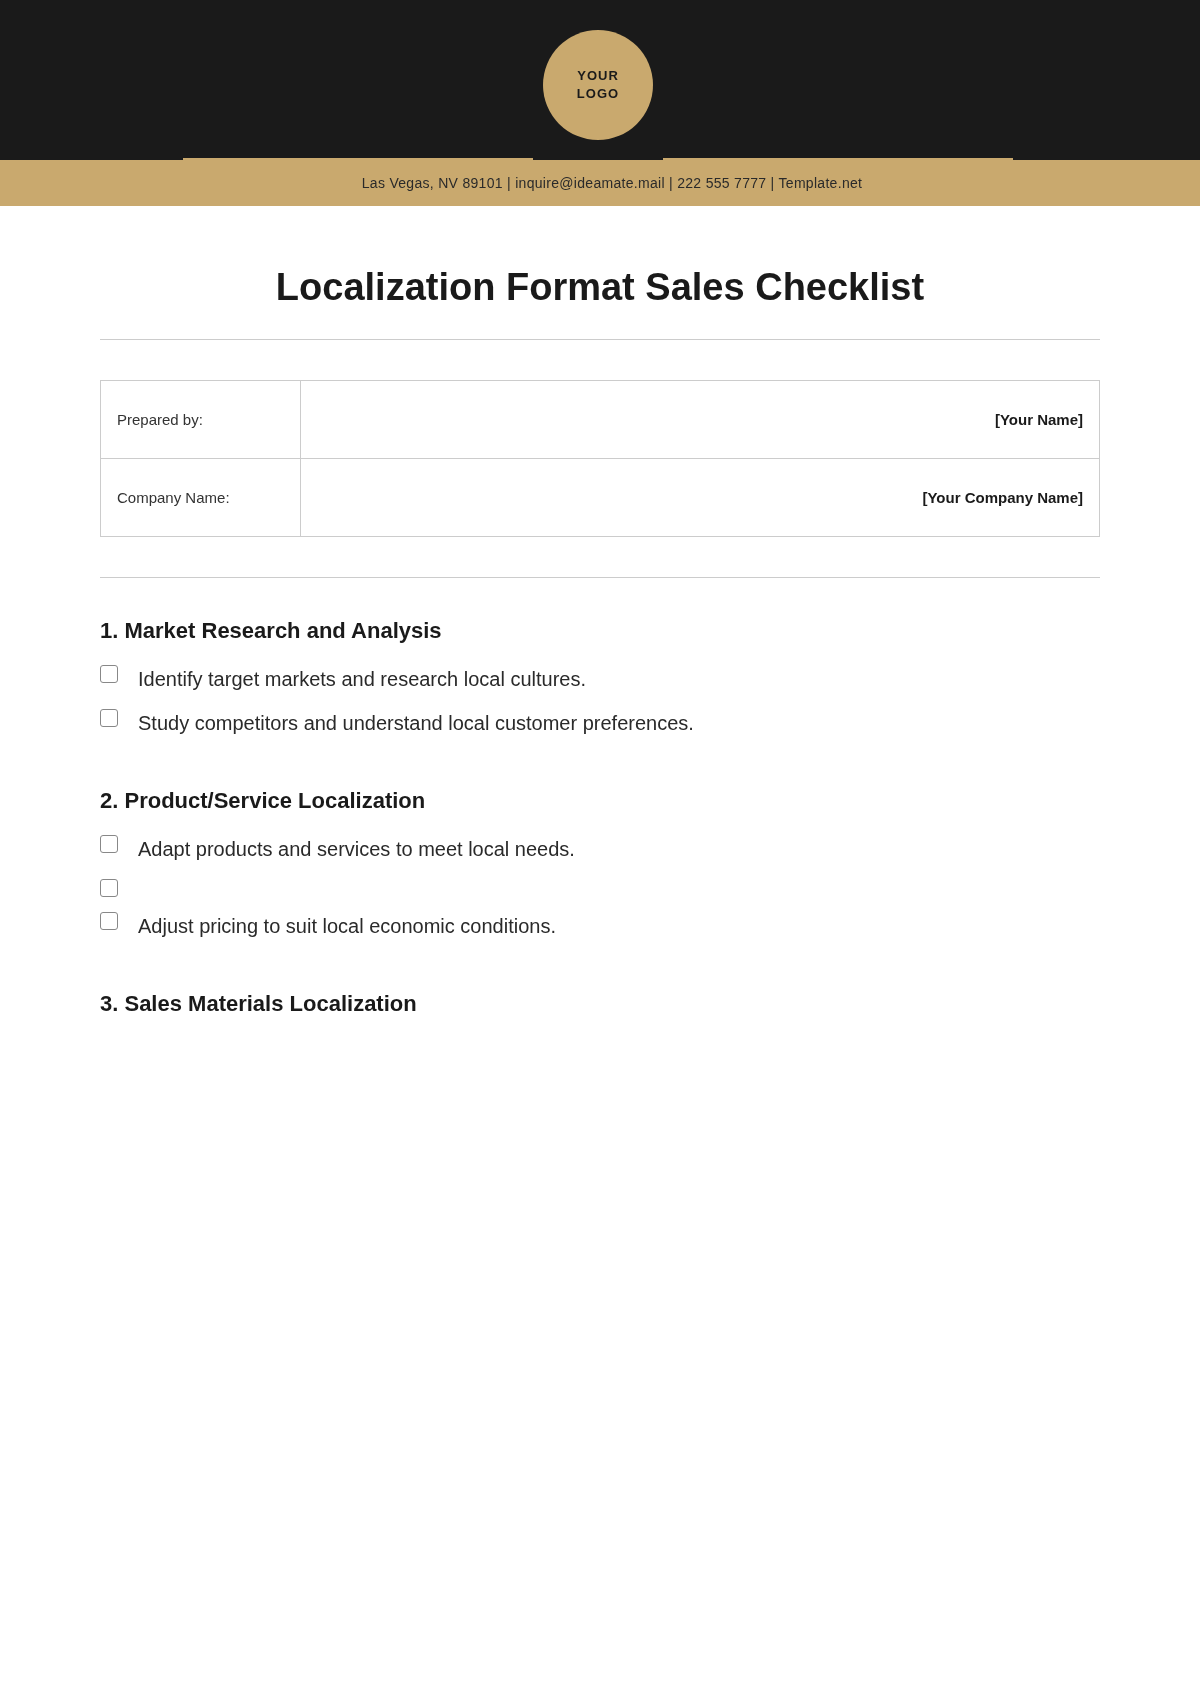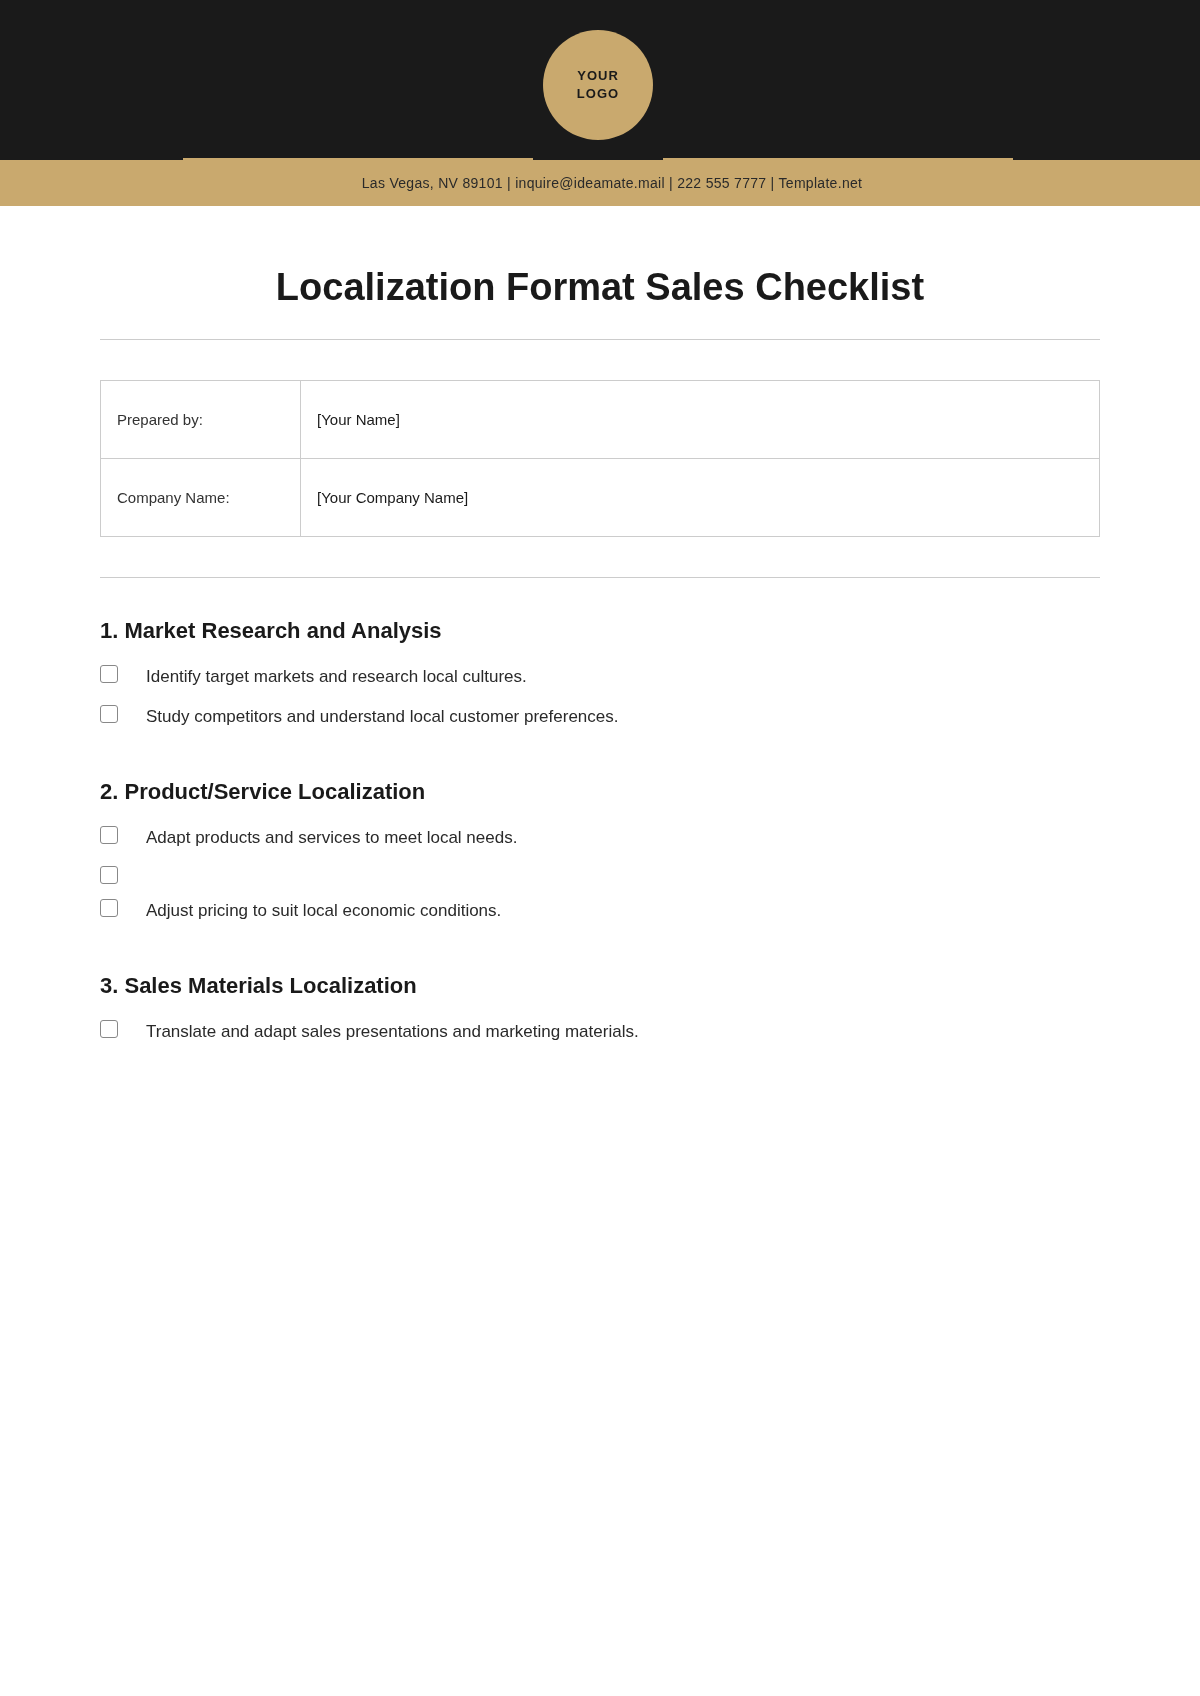--- a/index.html
+++ b/index.html
@@ -119,21 +119,22 @@
     }
 
     .info-table .label-cell {
       width: 200px;
       color: #333333;
       font-weight: normal;
     }
 
     .info-table .value-cell {
       color: #1a1a1a;
-      font-weight: normal;
+      font-weight: bold;
+      text-align: right;
     }
 
     .section-divider {
       border: none;
       border-top: 1.5px solid #cccccc;
       margin-bottom: 40px;
     }
 
     
     .section {
@@ -144,24 +145,24 @@
       font-size: 22px;
       font-weight: bold;
       color: #1a1a1a;
       margin-bottom: 20px;
       font-family: Arial, sans-serif;
     }
 
     .checklist-item {
       display: flex;
       align-items: flex-start;
-      gap: 28px;
+      gap: 20px;
       margin-bottom: 14px;
       font-family: Arial, sans-serif;
-      font-size: 17px;
+      font-size: 20px;
       color: #2a2a2a;
     }
 
     .checkbox {
       width: 18px;
       height: 18px;
       border: 1.5px solid #888888;
       border-radius: 3px;
       background: #ffffff;
       flex-shrink: 0;
@@ -235,19 +236,15 @@
       <div class="checkbox"></div>
     </div>
     <div class="checklist-item">
       <div class="checkbox"></div>
       <span class="checklist-text">Adjust pricing to suit local economic conditions.</span>
     </div>
   </div>
 
   <div class="section">
     <h2 class="section-title">3. Sales Materials Localization</h2>
-    <div class="checklist-item">
-      <div class="checkbox"></div>
-      <span class="checklist-text">Translate and adapt sales presentations and marketing materials.</span>
-    </div>
   </div>
 
 </div>
 
 </body></html>

